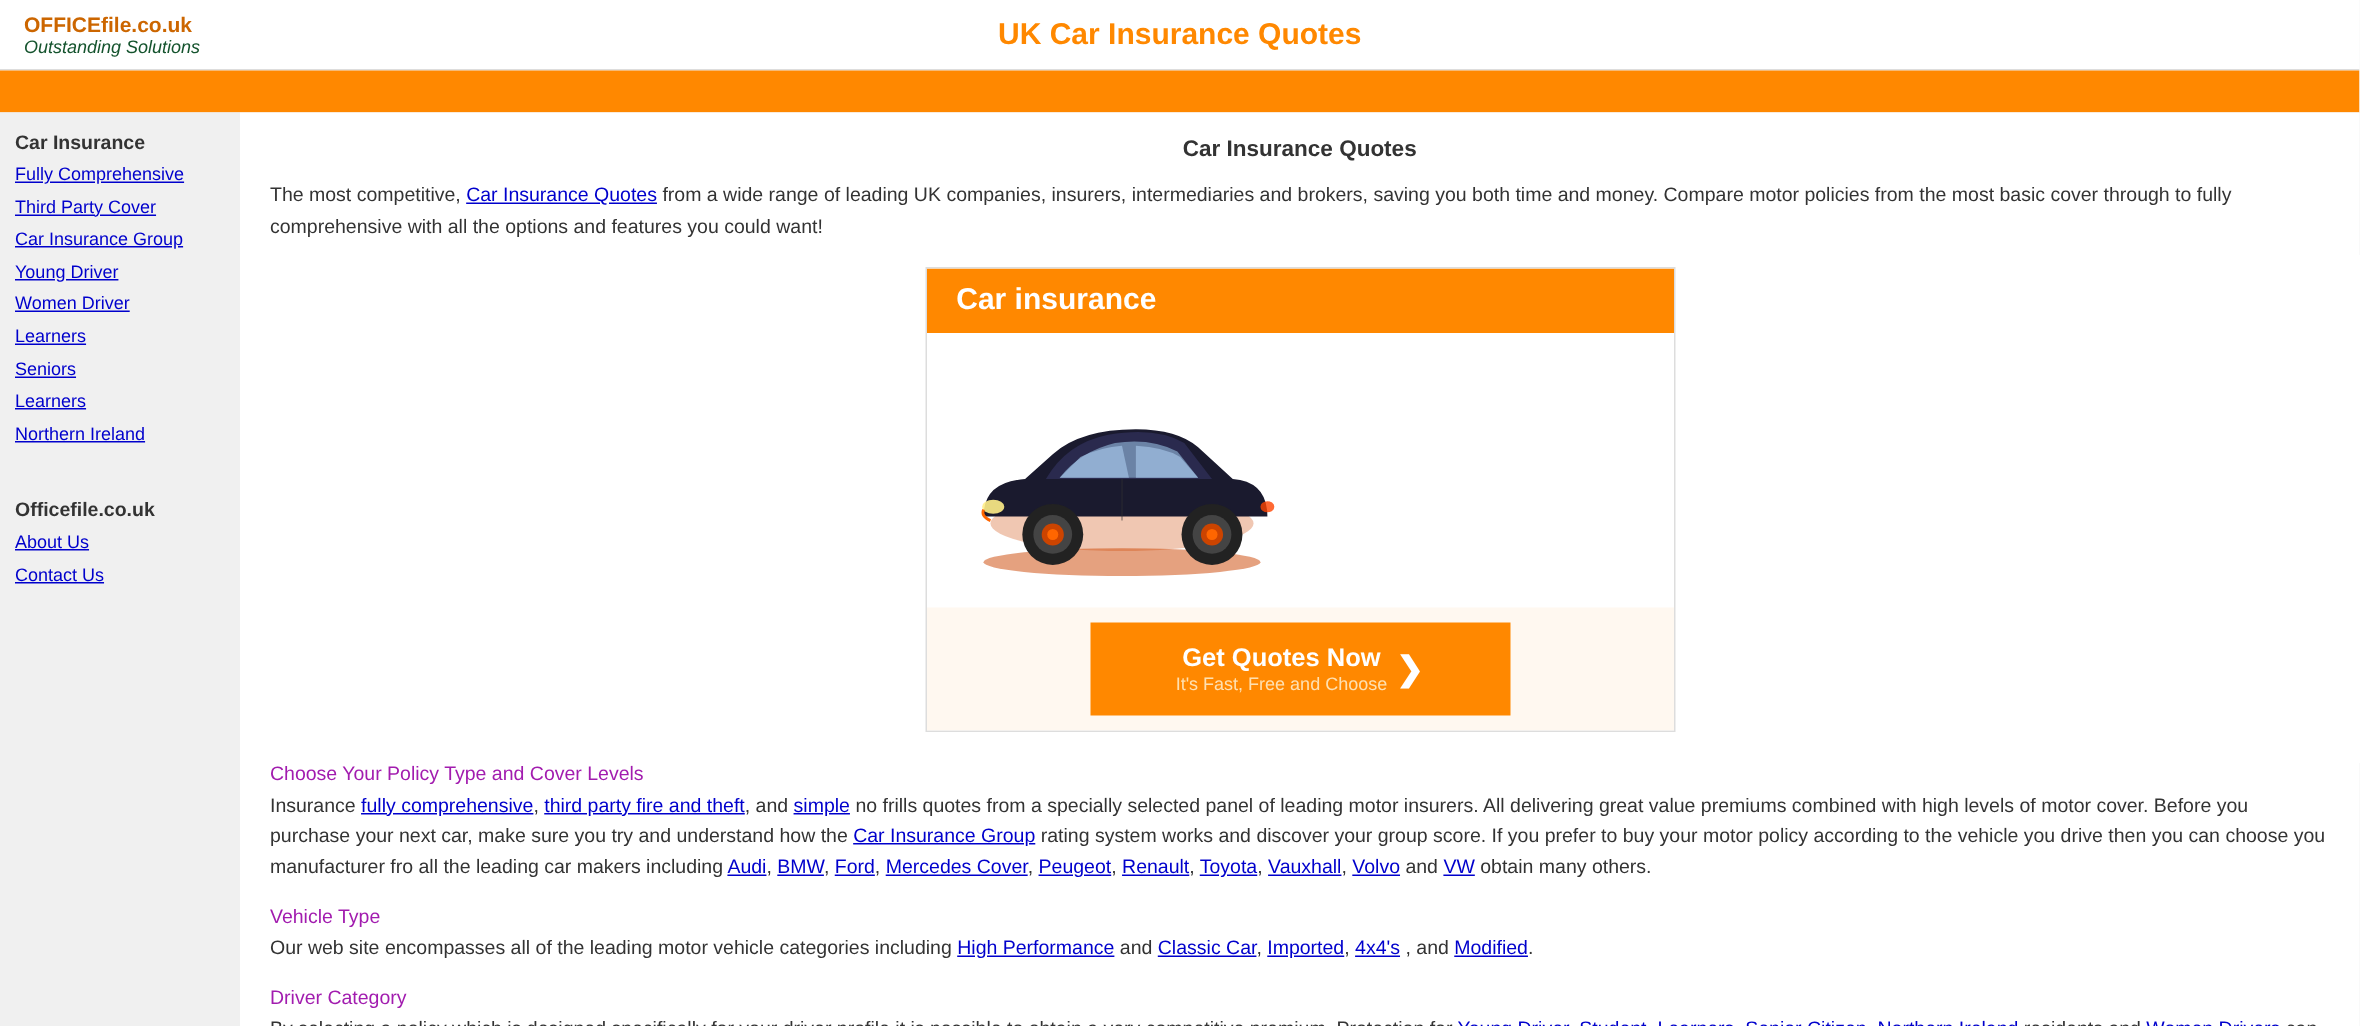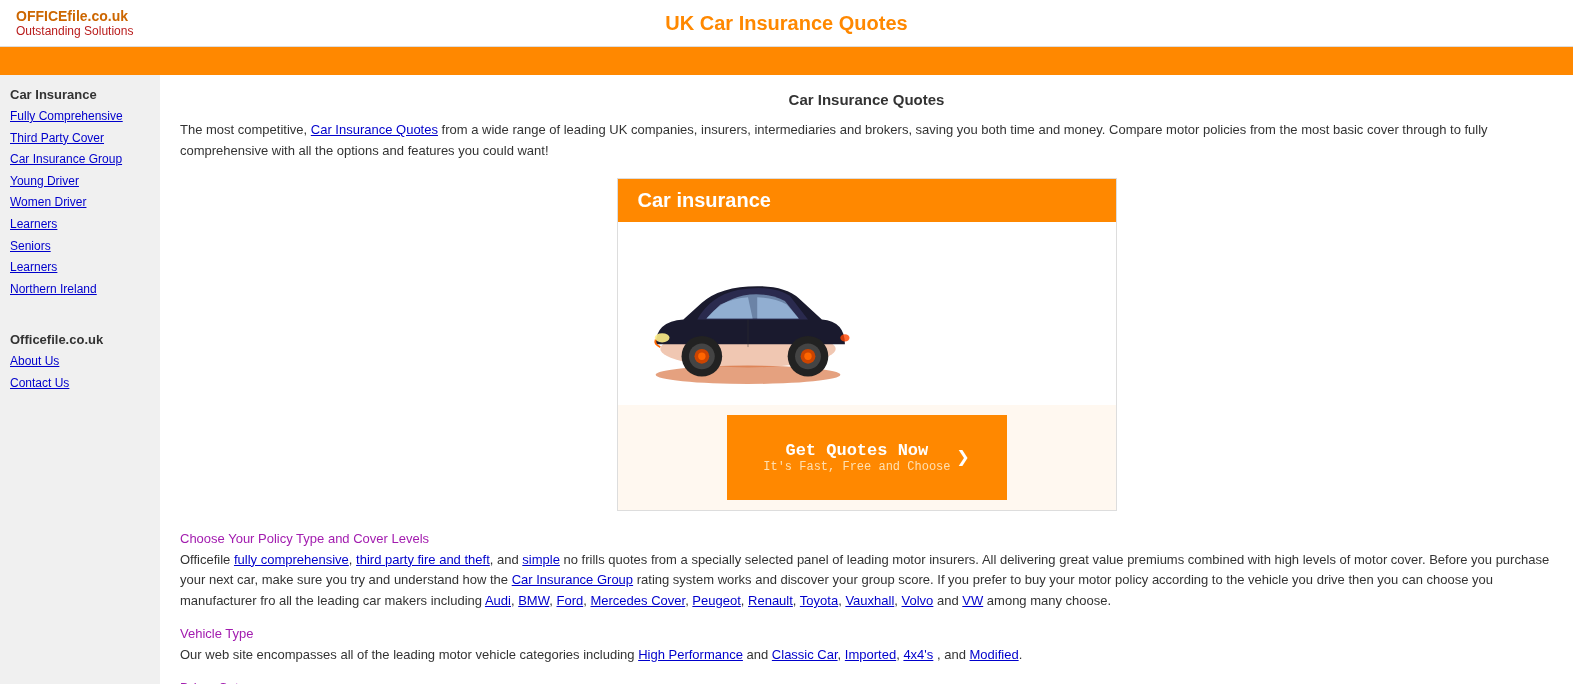--- a/index.html
+++ b/index.html
@@ -8,21 +8,21 @@
     
     #header {
       display: flex;
       align-items: center;
       padding: 8px 16px;
       background: #fff;
       border-bottom: 1px solid #ddd;
     }
     #site-brand { flex: 0 0 160px; }
     #site-name { color: #cc6600; font-weight: bold; font-size: 14px; }
-    #site-tagline { color: #b91c1c; font-size: 12px; }
+    #site-tagline { color: #14532d; font-size: 12px; font-style: italic; }
     #page-title-header {
       flex: 1;
       text-align: center;
       color: #ff8800;
       font-size: 20px;
       font-weight: bold;
     }
 
     
     #nav-bar {
@@ -149,30 +149,29 @@
     #banner-button-area {
       background: #fff8f0;
       padding: 10px;
       display: flex;
       justify-content: center;
     }
     #get-quotes-btn {
       background: #ff8800;
       color: #fff;
       border: none;
-      padding: 26px 28px;
+      padding: 14px 28px;
       font-size: 17px;
       font-weight: bold;
       cursor: pointer;
       display: flex;
       align-items: center;
       gap: 6px;
       width: 280px;
       justify-content: center;
-      font-family: Liberation Mono, monospace;
     }
     #btn-sub-text {
       font-size: 12px;
       font-weight: normal;
       display: block;
       color: #ffe0b0;
     }
     #btn-arrow {
       font-size: 22px;
       font-weight: bold;
@@ -290,38 +289,38 @@
             </span>
             <span id="btn-arrow">❯</span>
           </button>
         </div>
       </div>
     </div>
 
     <div>
       <p class="section-heading">Choose Your Policy Type and Cover Levels</p>
       <p class="section-text">
-        <span>Officefile </span>
+        <span>Insurance </span>
         <a class="content-link" href="#">fully comprehensive</a><span>, </span>
         <a class="content-link" href="#">third party fire and theft</a><span>, and </span>
         <a class="content-link" href="#">simple</a>
         <span> no frills quotes from a specially selected panel of leading motor insurers. All delivering great value premiums combined with high levels of motor cover. Before you purchase your next car, make sure you try and understand how the </span>
         <a class="content-link" href="#">Car Insurance Group</a>
         <span> rating system works and discover your group score. If you prefer to buy your motor policy according to the vehicle you drive then you can choose you manufacturer fro all the leading car makers including </span>
         <a class="content-link" href="#">Audi</a><span>, </span>
         <a class="content-link" href="#">BMW</a><span>, </span>
         <a class="content-link" href="#">Ford</a><span>, </span>
         <a class="content-link" href="#">Mercedes Cover</a><span>, </span>
         <a class="content-link" href="#">Peugeot</a><span>, </span>
         <a class="content-link" href="#">Renault</a><span>, </span>
         <a class="content-link" href="#">Toyota</a><span>, </span>
         <a class="content-link" href="#">Vauxhall</a><span>, </span>
         <a class="content-link" href="#">Volvo</a><span> and </span>
         <a class="content-link" href="#">VW</a>
-        <span> among many choose.</span>
+        <span> obtain many others.</span>
       </p>
     </div>
 
     <div>
       <p class="section-heading">Vehicle Type</p>
       <p class="section-text">
         <span>Our web site encompasses all of the leading motor vehicle categories including </span>
         <a class="content-link" href="#">High Performance</a>
         <span> and </span>
         <a class="content-link" href="#">Classic Car</a><span>, </span>

